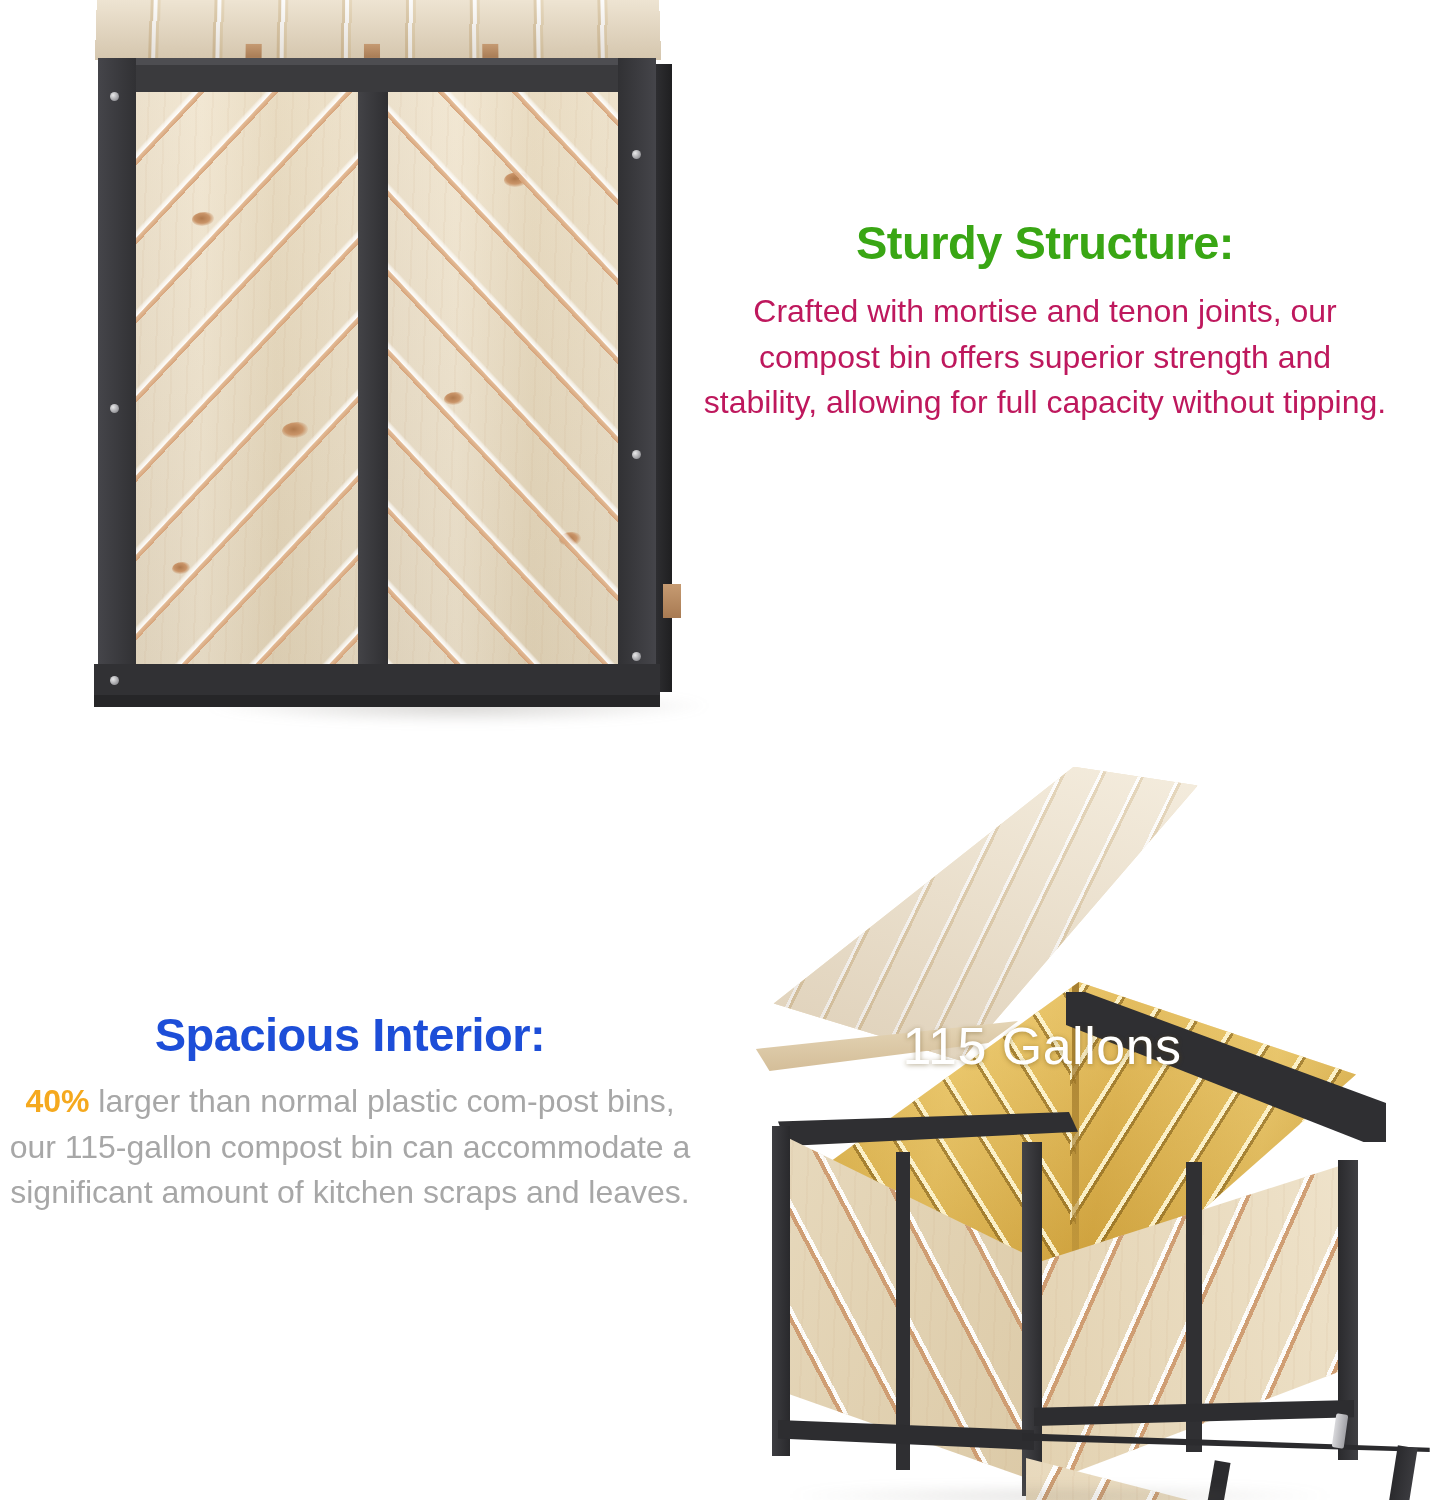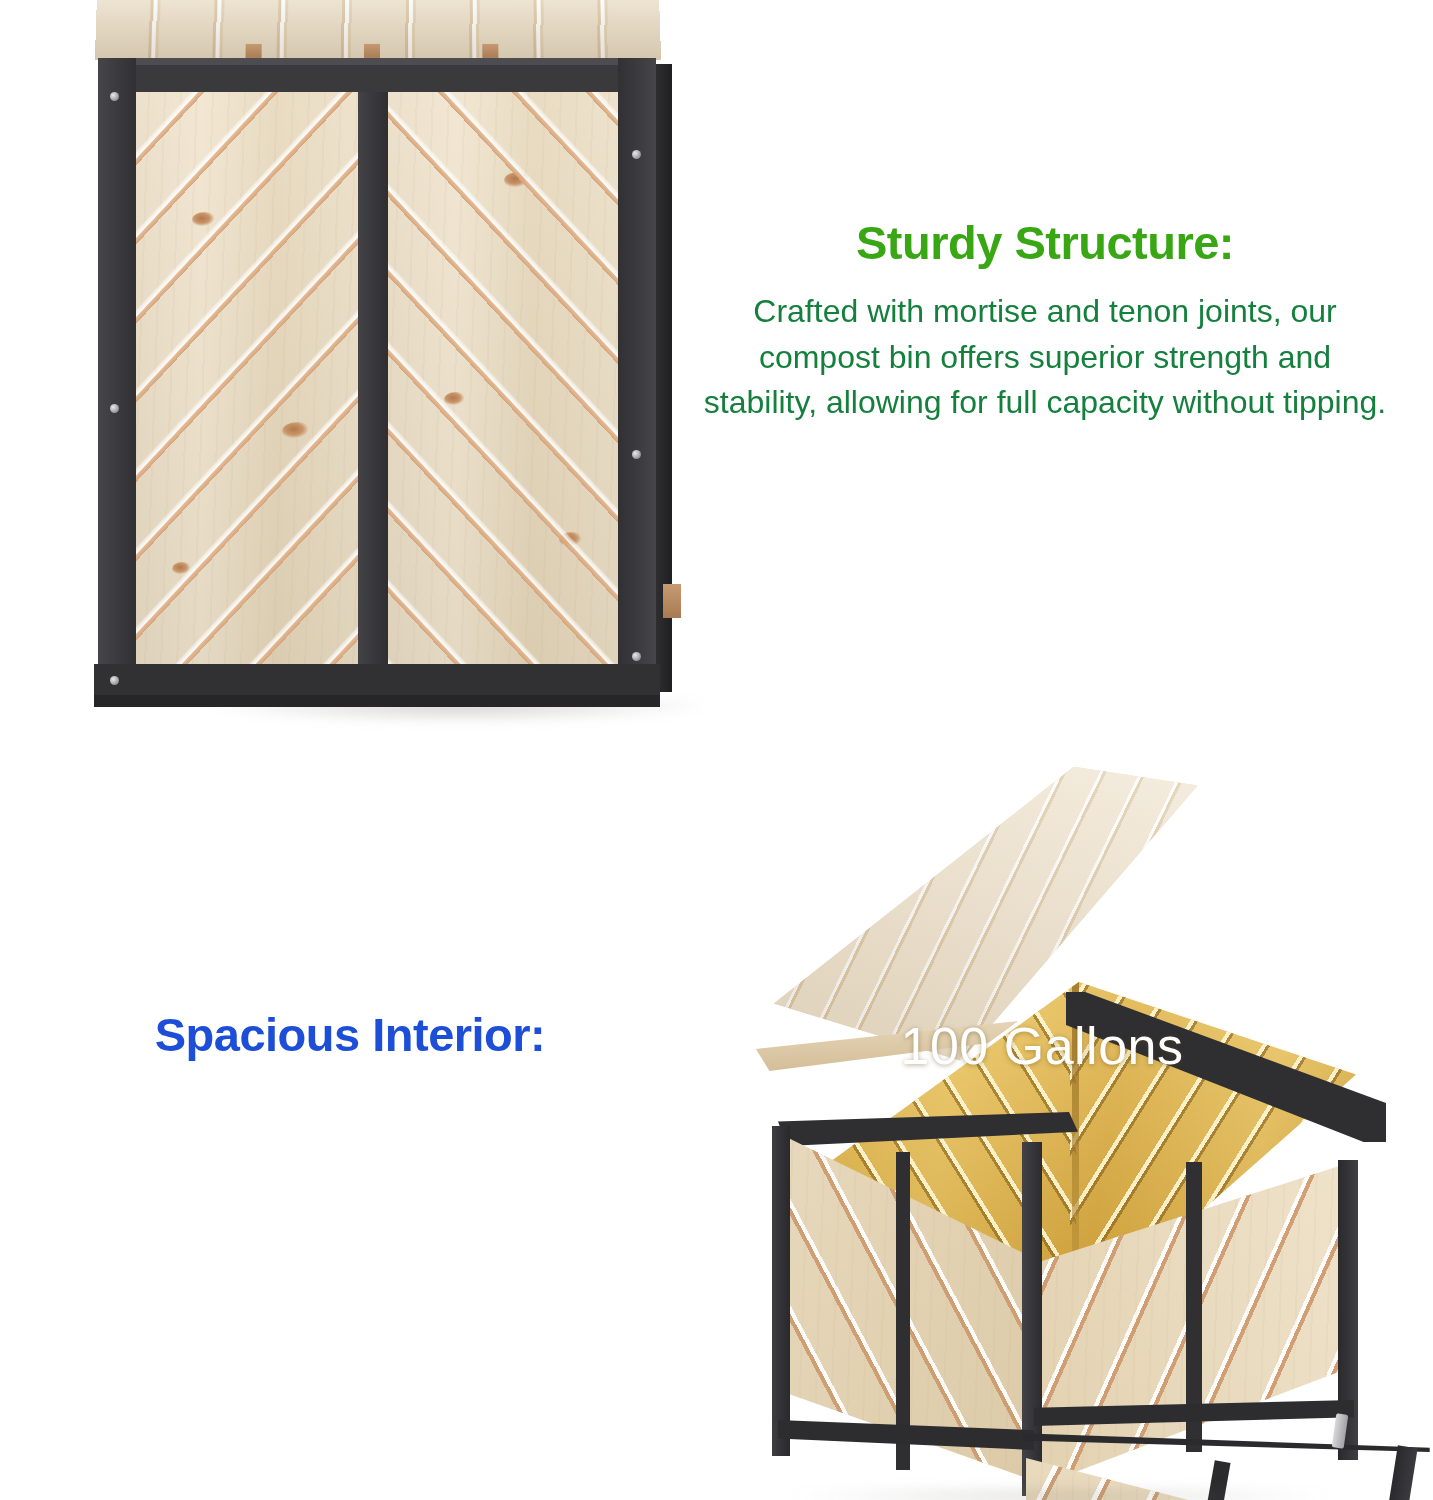--- a/index.html
+++ b/index.html
@@ -391,25 +391,28 @@
     <div class="screw" style="left:22px;  top:100px;"></div>
     <div class="screw" style="left:22px;  top:412px;"></div>
     <div class="screw" style="left:22px;  top:684px;"></div>
     <div class="screw" style="left:544px; top:158px;"></div>
     <div class="screw" style="left:544px; top:458px;"></div>
     <div class="screw" style="left:544px; top:660px;"></div>
   </div>
 
   <div id="sturdy-block">
     <div class="feature-heading" style="color:#39a614;">Sturdy Structure:</div>
-    <div class="feature-body" style="color:#15803d;">Crafted with mortise and tenon joints, our compost bin offers superior strength and stability, allowing for full capacity without tipping.</div>
+    <div class="feature-body" style="color:#be185d;">Crafted with mortise and tenon joints, our compost bin offers superior strength and stability, allowing for full capacity without tipping.</div>
   </div>
 
   <div id="spacious-block">
     <div class="feature-heading" style="color:#1d4ed8;">Spacious Interior:</div>
+    <div class="feature-body" style="color:#a7a7a7;">
+      <span class="pct-highlight" style="color:#f5a91e;">40%</span><span> larger than normal plastic com-post bins, our 115-gallon compost bin can accommodate a significant amount of kitchen scraps and leaves.</span>
+    </div>
   </div>
 
   <div id="bin-persp">
 
     <div id="bp-lid">
       <div class="s"></div>
       <div class="sh"></div>
     </div>
     <div id="bp-lid-edge"></div>
 
@@ -447,15 +450,15 @@
     <div id="bp-door-frameT"></div>
 
     <div id="bp-door-stile"></div>
     <div id="bp-leg-r"></div>
     <div id="bp-bracket1"></div>
 
   </div>
 
   <div id="bp-shadow"></div>
 
-  <div id="gallons-label">100 Gallons</div>
+  <div id="gallons-label">115 Gallons</div>
 
 </div>
 
 </body></html>

